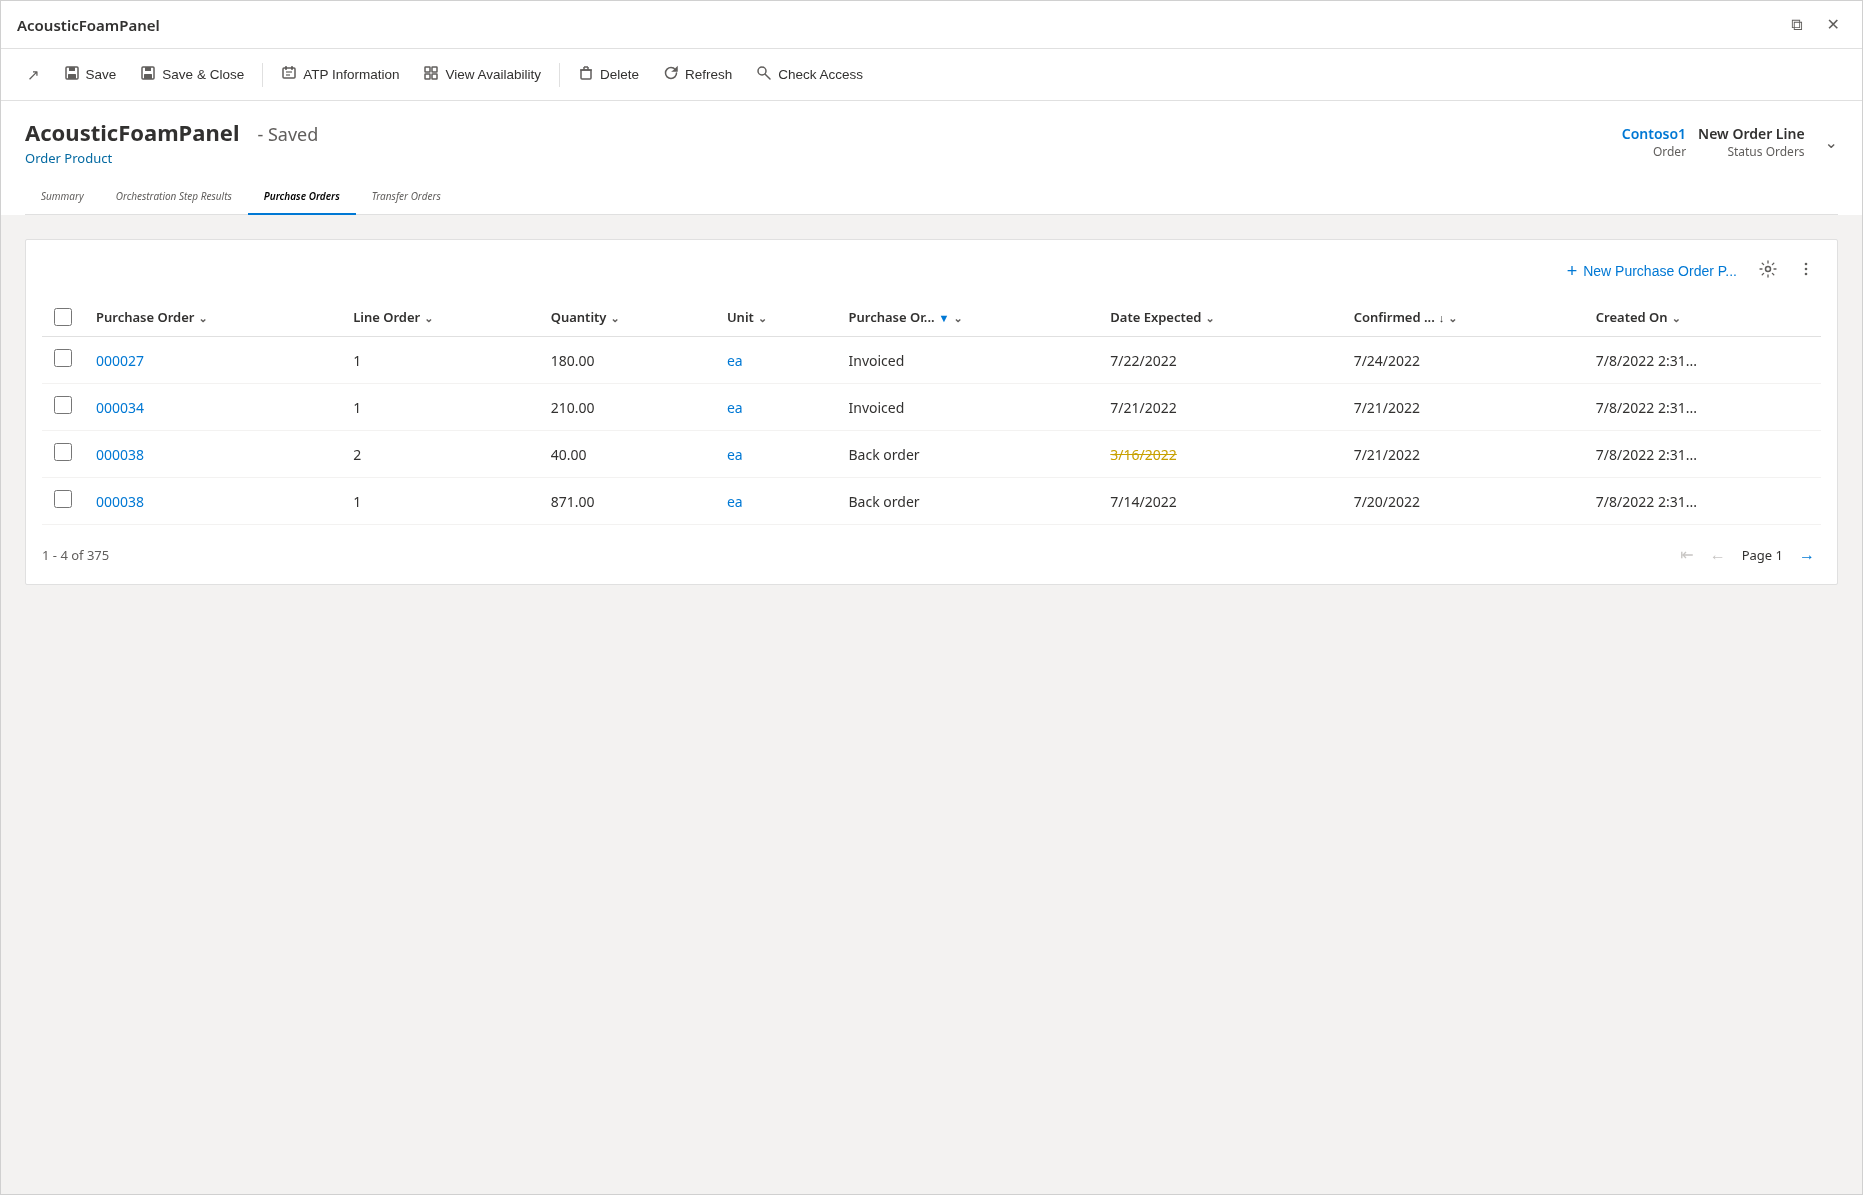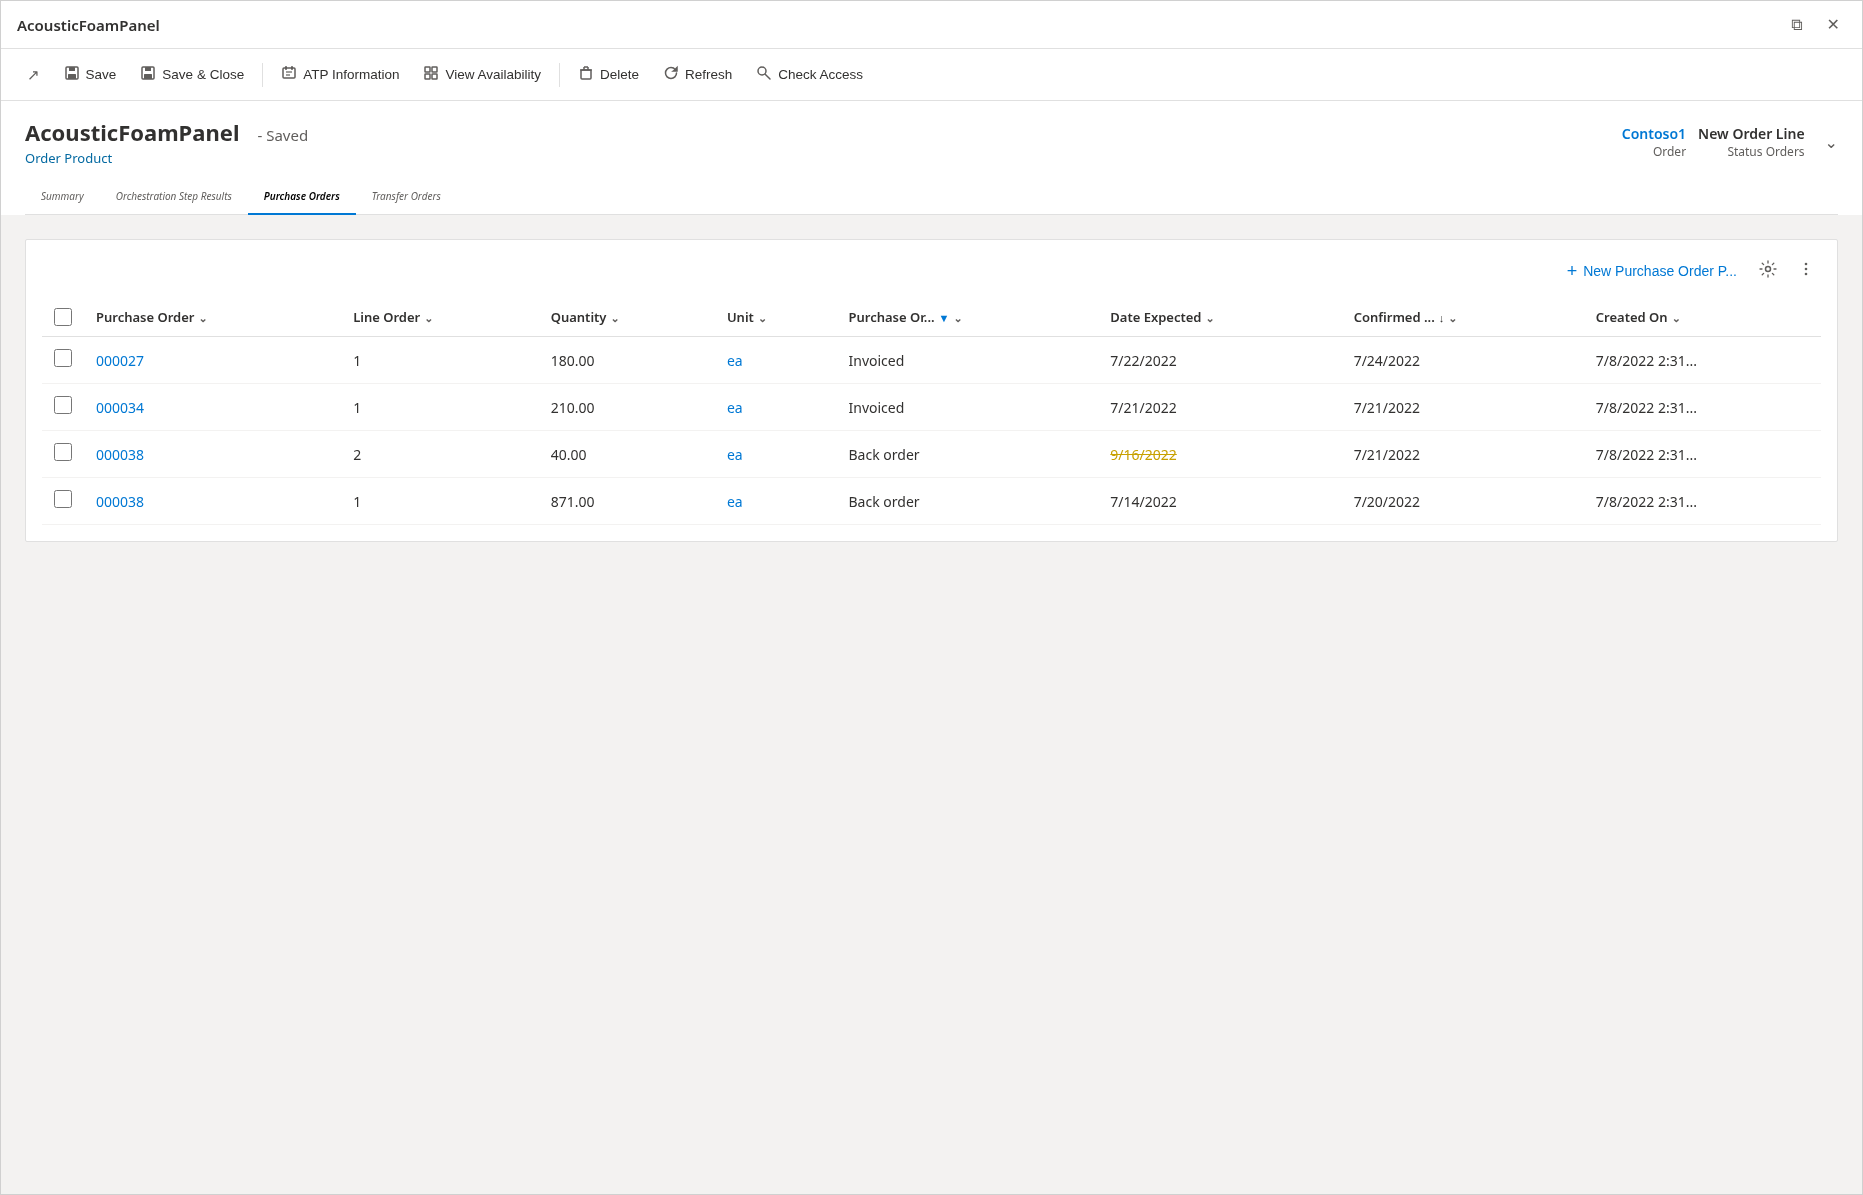--- a/index.html
+++ b/index.html
@@ -86,21 +86,21 @@
       display: flex;
       align-items: center;
       justify-content: space-between;
     }
     .record-name {
       font-size: 22px;
       font-weight: 700;
       color: #323130;
     }
     .record-saved {
-      font-size: 15px;
+      font-size: 18px;
       font-weight: 400;
       color: #605e5c;
       margin-left: 10px;
     }
     .record-type {
       font-size: 13px;
       color: #0369a1;
       margin-top: 2px;
     }
     .record-meta {
@@ -506,35 +506,44 @@
               <td>7/21/2022</td>
               <td>7/8/2022 2:31...</td>
             </tr>
             <tr>
               <td><input type="checkbox" style="width: 18px; height: 18px; border-radius: 50%; cursor: pointer;"></td>
               <td><a class="cell-link">000038</a></td>
               <td>2</td>
               <td>40.00</td>
               <td><a class="cell-unit-link">ea</a></td>
               <td>Back order</td>
-              <td><span class="cell-strikethrough" style="color: rgb(200, 160, 0); text-decoration: line-through;">9/16/2022</span></td>
+              <td><span class="cell-strikethrough" style="color: rgb(200, 160, 0); text-decoration: line-through;">3/16/2022</span></td>
               <td>7/21/2022</td>
               <td>7/8/2022 2:31...</td>
             </tr>
             <tr>
               <td><input type="checkbox" style="width: 18px; height: 18px; border-radius: 50%; cursor: pointer;"></td>
               <td><a class="cell-link">000038</a></td>
               <td>1</td>
               <td>871.00</td>
               <td><a class="cell-unit-link">ea</a></td>
               <td>Back order</td>
               <td>7/14/2022</td>
               <td>7/20/2022</td>
               <td>7/8/2022 2:31...</td>
             </tr>
           </tbody>
       </table>
 
+      <div class="pagination">
+        <span>1 - 4 of 375</span>
+        <div class="pagination-nav">
+          <button class="page-btn" disabled="">⇤</button>
+          <button class="page-btn" disabled="">←</button>
+          <span class="page-label">Page 1</span>
+          <button class="page-btn" style="color:#0078d4;">→</button>
+        </div>
+      </div>
 
     </div>
   </div>
 
 </div>
 
 </body></html>

